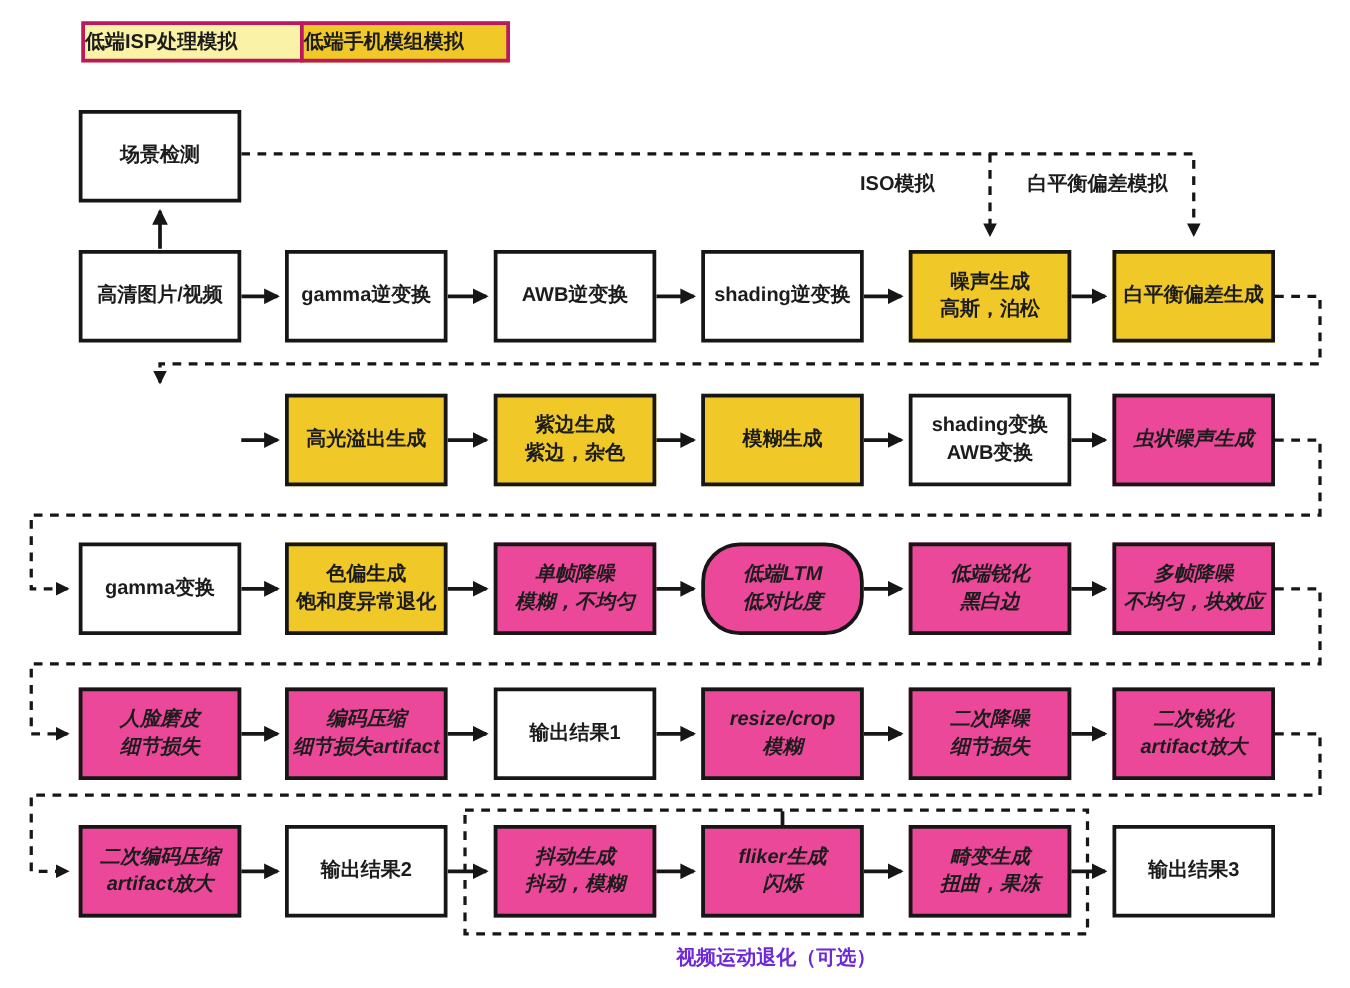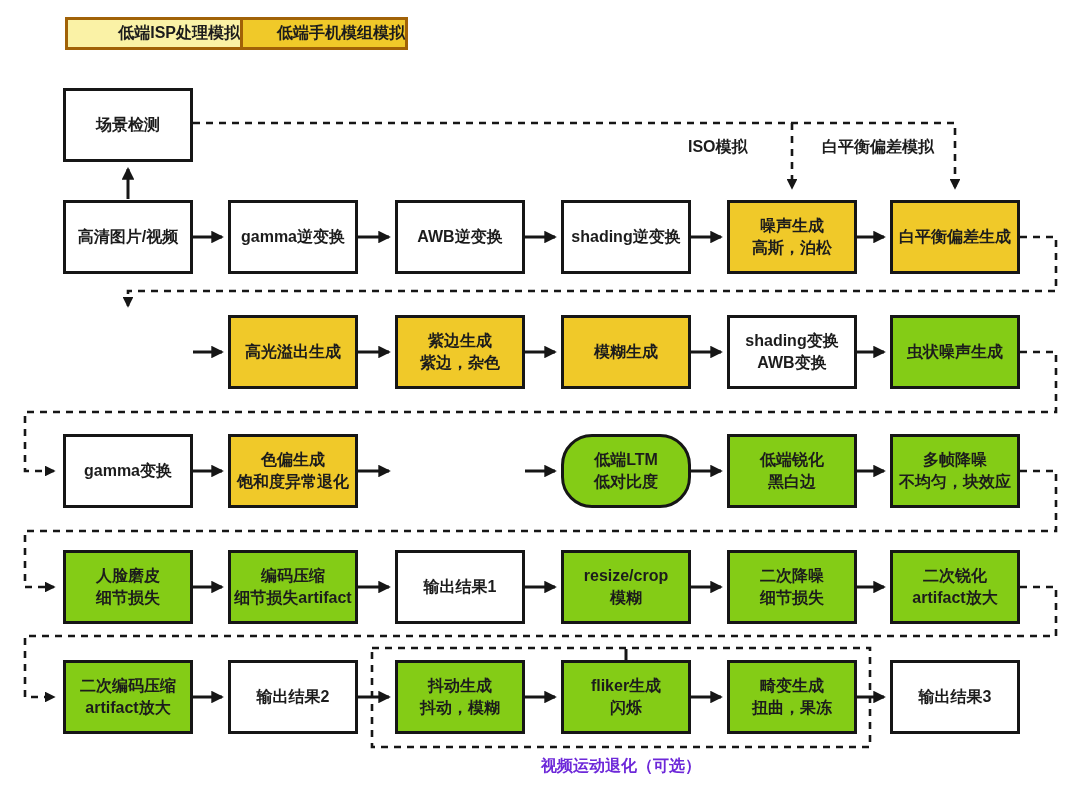--- a/index.html
+++ b/index.html
@@ -10,26 +10,26 @@
   svg.wires { position:absolute; left:0; top:0; width:1080px; height:790px; }
 
   .node {
     position:absolute; width:130px; height:74px; box-sizing:border-box;
     border:3px solid #161616; background:#ffffff; color:#1c1c1c;
     display:flex; align-items:center; justify-content:center; text-align:center;
     font-weight:bold; font-size:16px; line-height:1.38; white-space:pre-line;
     z-index:2;
   }
   .node.gold  { background:#F0C929; }
-  .node.light { background:#84cc16; }
+  .node.light { background:#ec4899;font-style:italic; }
 
   .legend { position:absolute; left:65px; top:17px; display:flex; z-index:3; }
   .legend-item {
-    height:33px; box-sizing:border-box; border:3px solid #a16207;
-    display:flex; align-items:center; justify-content:flex-end;
+    height:33px; box-sizing:border-box; border:3px solid #be185d;
+    display:flex; align-items:center; justify-content:flex-start;
     font-weight:bold; font-size:16px; color:#1c1c1c;
   }
   .legend-item.light { background:#FAF2A6; width:178px; }
   .legend-item.gold  { background:#F0C929; width:168px; margin-left:-3px; }
 
   .wire-label {
     position:absolute; font-weight:bold; font-size:16px; color:#1c1c1c; z-index:2;
     white-space:nowrap;
   }
   .group-caption {
@@ -130,20 +130,22 @@
   <div class="node gold" style="left:395px; top:315px;">紫边生成
 紫边，杂色</div>
   <div class="node gold" style="left:561px; top:315px;">模糊生成</div>
   <div class="node" style="left:727px; top:315px;">shading变换
 AWB变换</div>
   <div class="node light" style="left:890px; top:315px;">虫状噪声生成</div>
 
   <div class="node" style="left:63px;  top:434px;">gamma变换</div>
   <div class="node gold" style="left:228px; top:434px;">色偏生成
 饱和度异常退化</div>
+  <div class="node light" style="left:395px; top:434px;">单帧降噪
+模糊，不均匀</div>
   <div class="node light" style="left:561px; top:434px;border-radius:31px;">低端LTM
 低对比度</div>
   <div class="node light" style="left:727px; top:434px;">低端锐化
 黑白边</div>
   <div class="node light" style="left:890px; top:434px;">多帧降噪
 不均匀，块效应</div>
 
   <div class="node light" style="left:63px;  top:550px;">人脸磨皮
 细节损失</div>
   <div class="node light" style="left:228px; top:550px;">编码压缩

